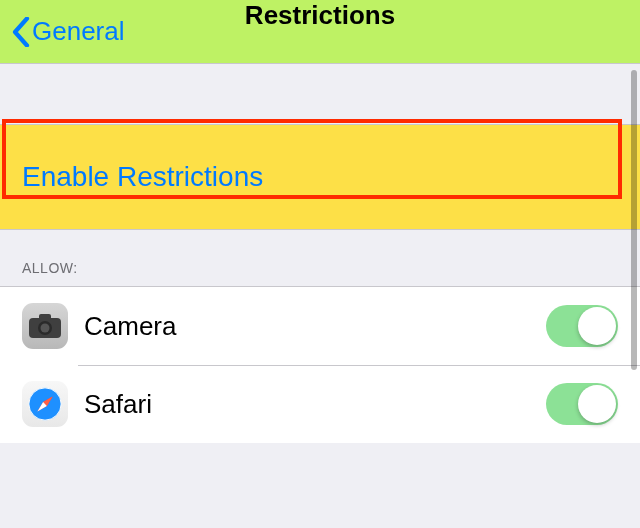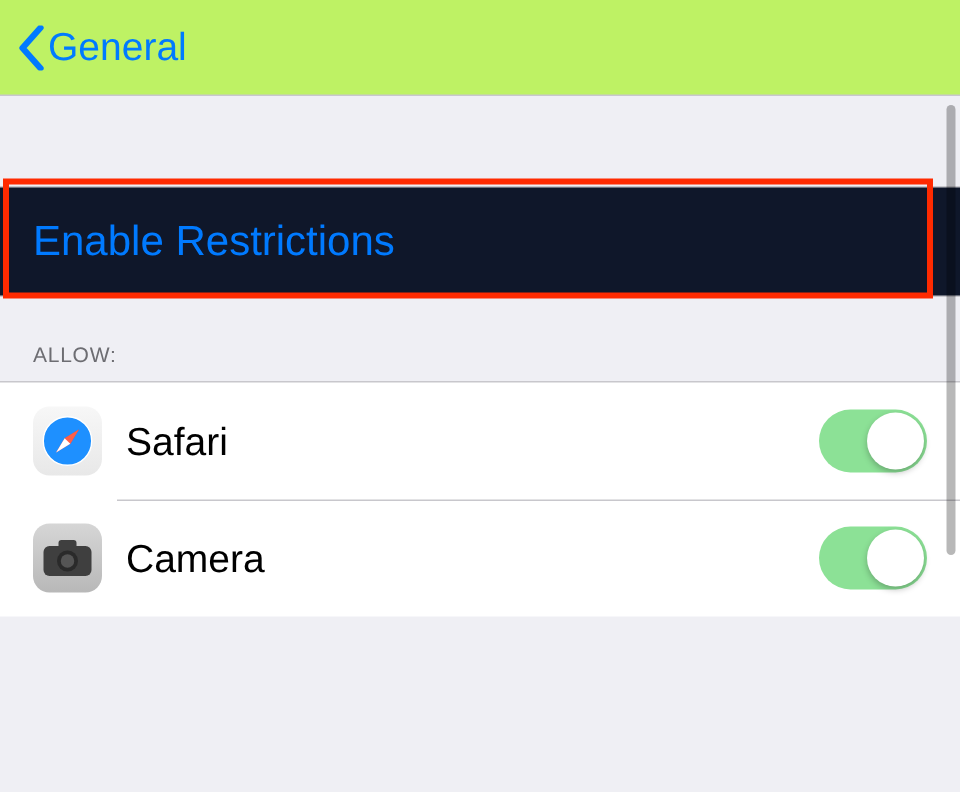--- a/index.html
+++ b/index.html
@@ -32,24 +32,24 @@
     position: absolute;
     left: 0; right: 0;
     text-align: center;
     font-size: 26px;
     font-weight: 600;
     color: #000;
     pointer-events: none;
   }
   .spacer { height: 60px; }
   .cell {
-    background: #0f172a;
+    background: #fde047;
     border-top: 1px solid #c8c7cc;
     border-bottom: 1px solid #c8c7cc;
-    padding: 20px 22px;
+    padding: 36px 22px;
   }
   .enable-link {
     color: #007aff;
     font-size: 28px;
     font-weight: 400;
   }
   .highlight {
     position: absolute;
     border: 4px solid #ff2a00;
     pointer-events: none;
@@ -131,61 +131,62 @@
 </head>
 <body>
 
 <div class="navbar">
   <div class="back">
     <svg width="18" height="30" viewBox="0 0 12 20">
       <polyline points="10,1 2,10 10,19" fill="none" stroke="#007aff" stroke-width="2.8" stroke-linecap="round" stroke-linejoin="round"></polyline>
     </svg>
     <span>General</span>
   </div>
+  <div class="title">Restrictions</div>
 </div>
 
 <div class="spacer"></div>
 
 <div class="cell">
   <span class="enable-link">Enable Restrictions</span>
 </div>
 
 <div class="highlight" style="left:2px; top:119px; width:620px; height:80px;"></div>
 
 <div class="section-header">ALLOW:</div>
 
 <div class="list">
+
+  <div class="row">
+    <div class="app-icon camera-bg">
+      <svg width="34" height="26" viewBox="0 0 34 26">
+        <rect x="1" y="5" width="32" height="20" rx="4" fill="#3f3f3f"></rect>
+        <rect x="11" y="1" width="12" height="7" rx="2" fill="#3f3f3f"></rect>
+        <circle cx="17" cy="15" r="7" fill="#2a2a2a"></circle>
+        <circle cx="17" cy="15" r="4.5" fill="#555"></circle>
+      </svg>
+    </div>
+    <div class="row-label">Camera</div>
+    <div class="switch"></div>
+  </div>
 
   <div class="row">
     <div class="app-icon safari-bg">
       <svg width="38" height="38" viewBox="0 0 40 40">
         <circle cx="20" cy="20" r="17" fill="#1e90ff"></circle>
         <circle cx="20" cy="20" r="17" fill="none" stroke="#fff" stroke-width="1"></circle>
         <polygon points="20,20 28,12 20,20" fill="#ff3b30"></polygon>
         <polygon points="28,12 22,18 20,20" fill="#ff3b30"></polygon>
         <polygon points="20,20 12,28 18,22" fill="#fff"></polygon>
         <polygon points="28,12 20,20 12,28" fill="none"></polygon>
         <path d="M28 12 L22 22 L12 28 L18 18 Z" fill="#ff3b30"></path>
         <path d="M28 12 L22 22 L18 18 Z" fill="#ff6048"></path>
         <path d="M12 28 L18 18 L22 22 Z" fill="#ffffff"></path>
       </svg>
     </div>
     <div class="row-label">Safari</div>
     <div class="switch"></div>
   </div>
 
-  <div class="row">
-    <div class="app-icon camera-bg">
-      <svg width="34" height="26" viewBox="0 0 34 26">
-        <rect x="1" y="5" width="32" height="20" rx="4" fill="#3f3f3f"></rect>
-        <rect x="11" y="1" width="12" height="7" rx="2" fill="#3f3f3f"></rect>
-        <circle cx="17" cy="15" r="7" fill="#2a2a2a"></circle>
-        <circle cx="17" cy="15" r="4.5" fill="#555"></circle>
-      </svg>
-    </div>
-    <div class="row-label">Camera</div>
-    <div class="switch"></div>
-  </div>
-
 
 </div>
 
 <div class="scrollbar"></div>
 
 </body></html>

